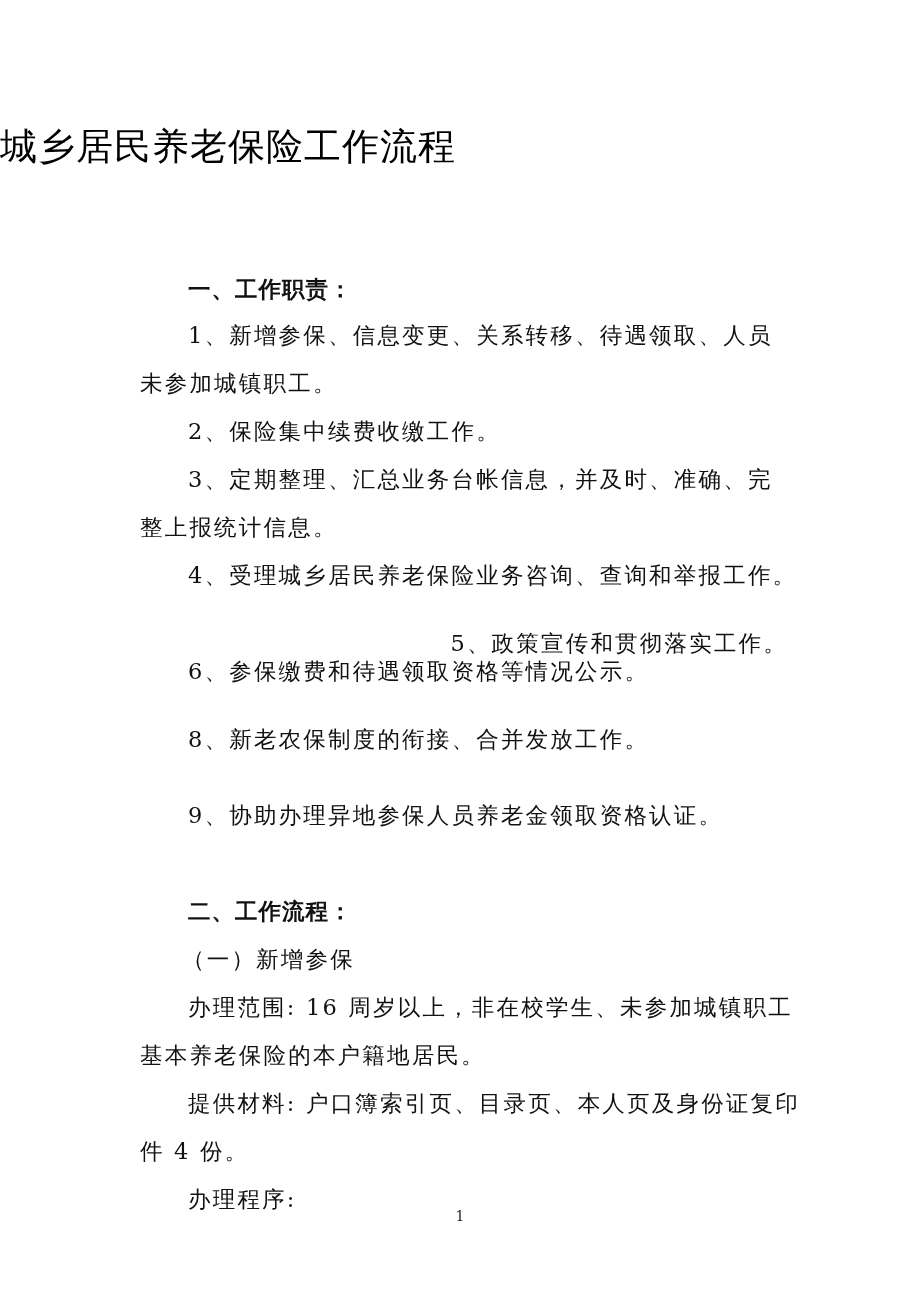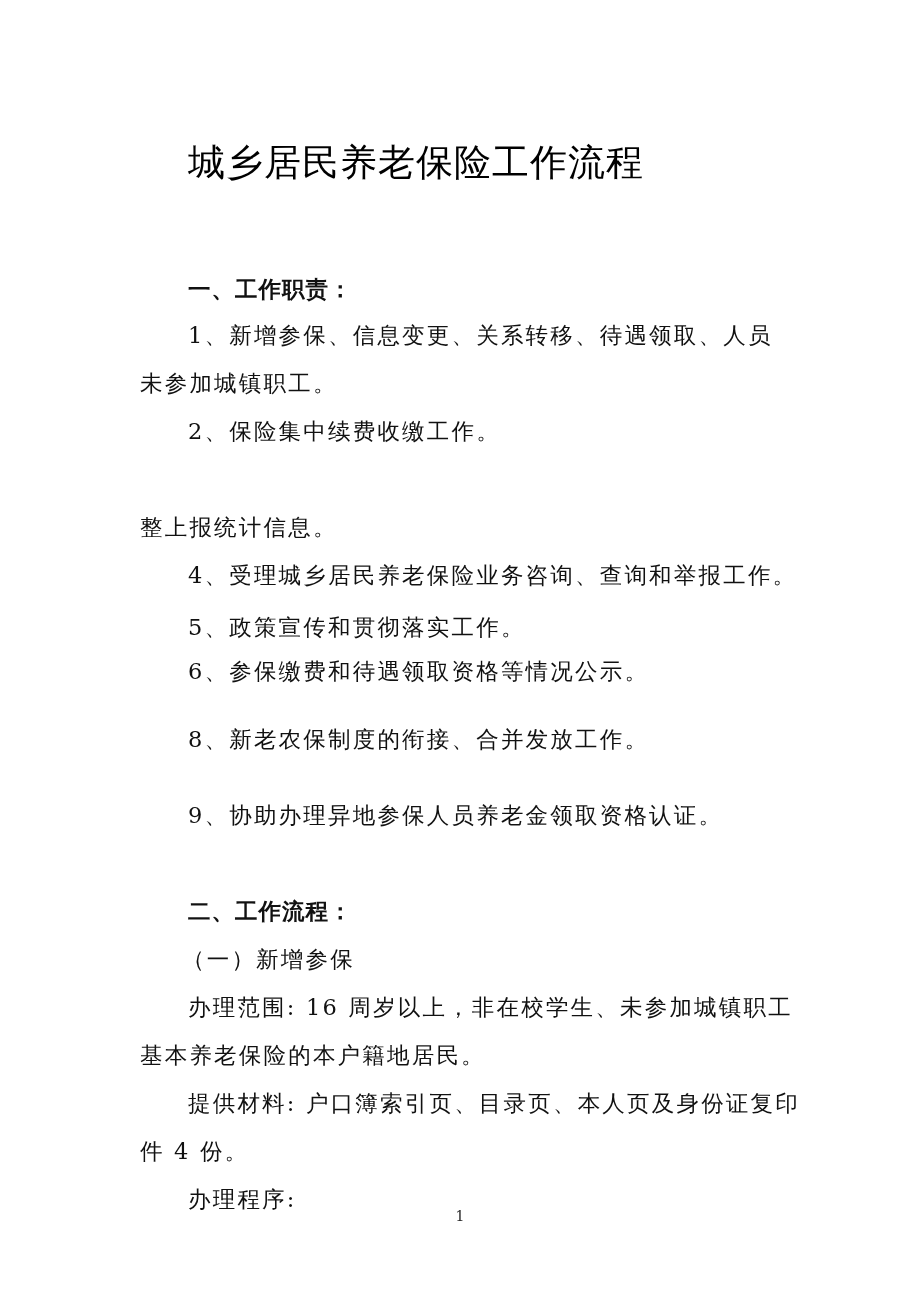--- a/index.html
+++ b/index.html
@@ -1,45 +1,46 @@
 <!DOCTYPE html>
 <html><head>
 <meta charset="utf-8">
 <style>
   html, body { margin: 0; padding: 0; background: #ffffff; }
   body { width: 920px; height: 1302px; position: relative; overflow: hidden;
          font-family: "DejaVu Serif", "Liberation Serif", serif; color: #111; }
   .page { position: absolute; left: 0; top: 0; width: 920px; height: 1302px; background: #fff; }
-  .title { position: absolute; top: 122px; left: 0; width: 832px; text-align: center;
+  .title { position: absolute; top: 122px; left: 0; width: 832px; 
            font-family: "DejaVu Sans", "Liberation Sans", sans-serif;
-           font-size: 37px; letter-spacing: 1px; color: #000; margin-top: 16px; }
+           font-size: 37px; letter-spacing: 1px; color: #000; }
   .line { position: absolute; left: 140px; width: 650px; font-size: 22.5px; white-space: nowrap; letter-spacing: 2.2px; margin-top: 28px; }
   .indent { left: 188px; width: 600px; }
   .heading { font-family: "DejaVu Sans", "Liberation Sans", sans-serif; font-weight: bold;
              font-size: 22.5px; letter-spacing: 1px; }
   .pagenum { position: absolute; top: 1208px; left: 0; width: 920px; text-align: center;
              font-size: 14px; color: #222; }
 </style>
 </head>
 <body>
 
 <div class="page">
   <div class="title">城乡居民养老保险工作流程</div>
 
   <div class="line indent heading" style="top:246px;">一、工作职责：</div>
 
   <div class="line indent" style="top:292px;">1、新增参保、信息变更、关系转移、待遇领取、人员</div>
   <div class="line" style="top:340px;">未参加城镇职工。</div>
 
   <div class="line indent" style="top:388px;">2、保险集中续费收缴工作。</div>
 
+  <div class="line indent" style="top:436px;">3、定期整理、汇总业务台帐信息，并及时、准确、完</div>
   <div class="line" style="top:484px;">整上报统计信息。</div>
 
   <div class="line indent" style="top:532px;">4、受理城乡居民养老保险业务咨询、查询和举报工作。</div>
-  <div class="line indent" style="top:584px;">5、政策宣传和贯彻落实工作。</div>
+  <div class="line indent" style="top:600px;text-align:right;">5、政策宣传和贯彻落实工作。</div>
   <div class="line indent" style="top:628px;">6、参保缴费和待遇领取资格等情况公示。</div>
   <div class="line indent" style="top:696px;">8、新老农保制度的衔接、合并发放工作。</div>
   <div class="line indent" style="top:772px;">9、协助办理异地参保人员养老金领取资格认证。</div>
 
   <div class="line indent heading" style="top:868px;">二、工作流程：</div>
 
   <div class="line indent" style="top:916px; left:182px;">（一）新增参保</div>
 
   <div class="line indent" style="top:964px;">办理范围: 16 周岁以上，非在校学生、未参加城镇职工</div>
   <div class="line" style="top:1012px;">基本养老保险的本户籍地居民。</div>

